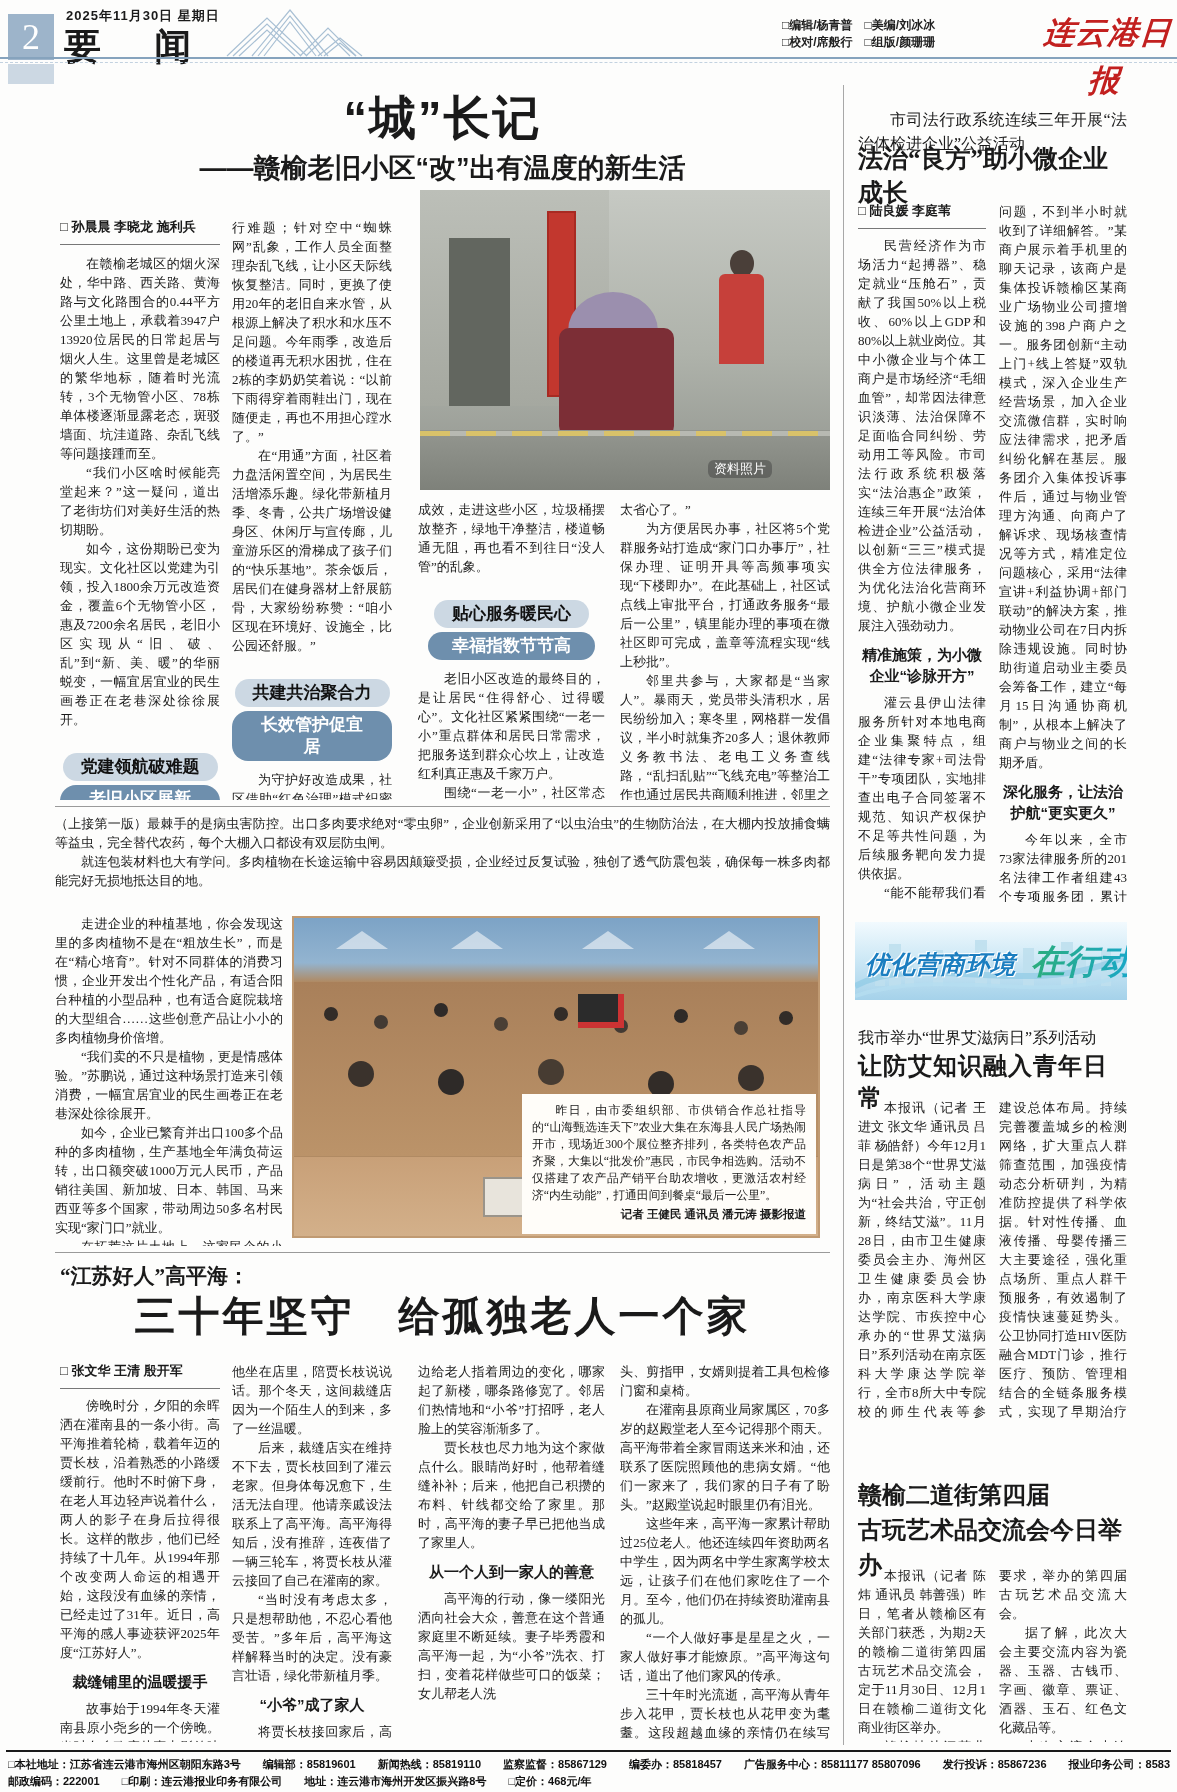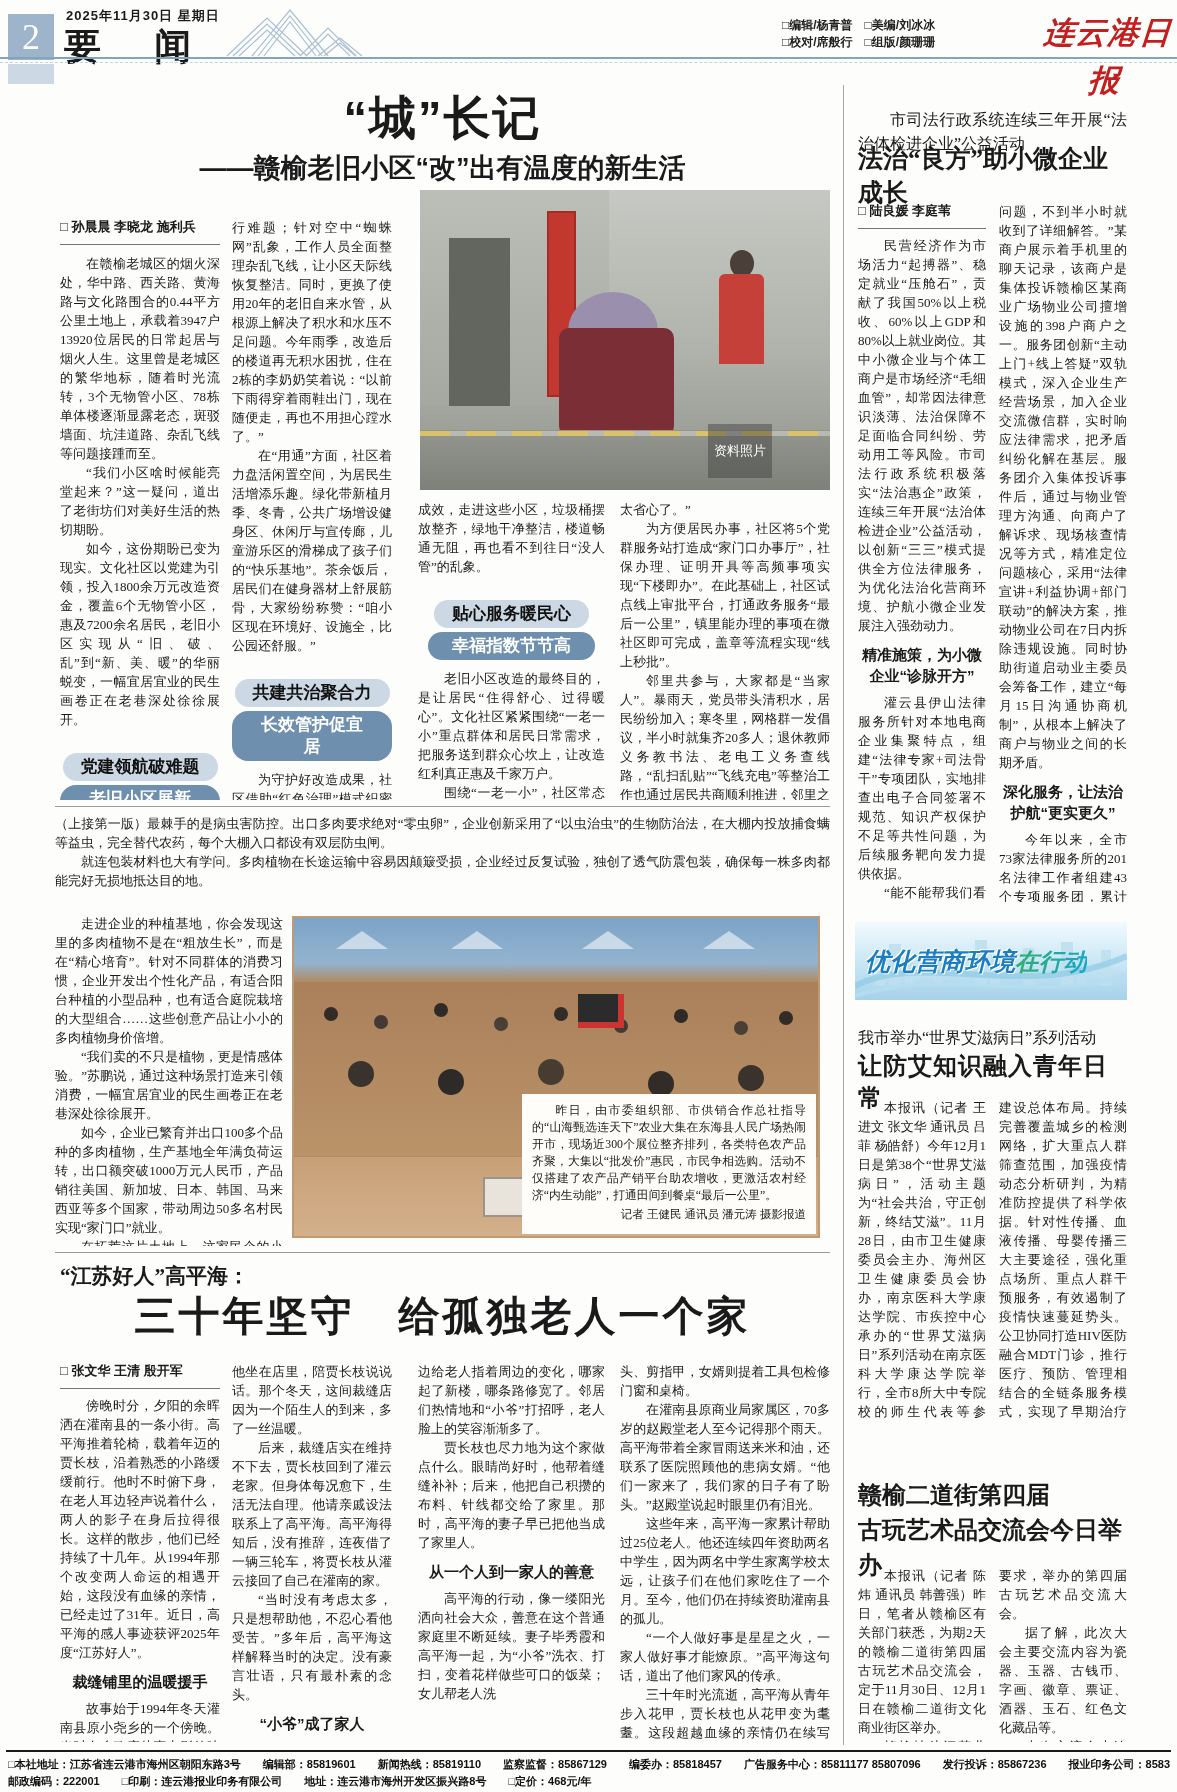--- a/index.html
+++ b/index.html
@@ -59,21 +59,21 @@
     background:#4a3f39; border-radius:50%; }
   #photo1 .sp-trike { position:absolute; left:34%; top:46%; width:28%; height:36%;
     background:#7c2e36; border-radius:10px; }
   #photo1 .sp-cover { position:absolute; left:36%; top:34%; width:22%; height:26%;
     background:#9b8fae; border-radius:50% 50% 10px 10px; }
   #photo1 .sp-road { position:absolute; left:0; bottom:0; width:100%; height:20%;
     background:linear-gradient(180deg,#93968f,#7e817a); }
   #photo1 .sp-curb { position:absolute; left:0; bottom:18%; width:100%; height:5px;
     background:repeating-linear-gradient(90deg,#d9c26a 0 30px,#b7b9b2 30px 46px); }
   .photo-label { position:absolute; right:58px; bottom:12px; color:#fff;
-    font:13px/16px "Liberation Sans",sans-serif; background:rgba(60,60,60,.45); padding:19px 6px; }
+    font:13px/16px "Liberation Sans",sans-serif; background:rgba(60,60,60,.45); padding:1px 6px;border-radius:6px; }
   
   #market-frame { left:292px; top:916px; width:528px; height:322px; border:2px solid #c09a72;
     background:#b08a63; overflow:hidden; }
   #market-frame .mp-tents { position:absolute; left:0; top:0; width:100%; height:20%;
     background:linear-gradient(180deg,#7ca3c6 0%,#93b4d0 70%,#b08a63 100%); }
   #market-frame .mp-tent { position:absolute; width:0; height:0; border-left:26px solid transparent;
     border-right:26px solid transparent; border-bottom:18px solid rgba(255,255,255,.55); top:4%; }
   #market-frame .mp-crowd { position:absolute; left:0; top:20%; width:100%; height:55%;
     background:linear-gradient(180deg,#a9805a,#bb9369); }
   #market-frame .mp-heads { position:absolute; left:30px; top:28%; width:14px; height:14px;
@@ -84,42 +84,42 @@
       420px 64px 0 6px #3a322c; }
   #market-frame .mp-goods { position:absolute; left:0; bottom:0; width:100%; height:25%;
     background:linear-gradient(180deg,#c8a078,#d3b08a); }
   #market-frame .mp-scale { position:absolute; left:36%; bottom:6%; width:60px; height:40px;
     background:#e8e4dc; border:2px solid #9a948a; }
   #market-frame .mp-calc { position:absolute; right:37%; top:24%; width:46px; height:34px;
     background:#2b2b2b; box-shadow:inset -6px -6px 0 #c33; }
   #mp-caption { position:absolute; right:2px; bottom:2px; width:294px; height:140px;
     background:#fffdf9; padding:8px 10px 6px; font-size:11.8px; line-height:17px; text-align:justify; }
   #mp-caption .cap-text { text-indent:2em; }
-  #mp-caption .cap-credit { text-align:right; font-weight:normal; margin-top:2px;
+  #mp-caption .cap-credit { text-align:right; font-weight:bold; margin-top:2px;
     font-family:"Liberation Sans",sans-serif; font-size:11.5px; }
   
   #person-kicker { left:60px; top:1262px; font:bold 21px/28px "Liberation Serif",serif; }
   #person-headline { left:55px; top:1290px; width:775px; text-align:center;
     font:bold 41px/52px "Liberation Sans",sans-serif; letter-spacing:3px; }
   
   #legal-kicker { left:858px; top:108px; width:269px; text-indent:2em; }
   #legal-headline { left:858px; top:142px; width:269px; font:bold 25px/34px "Liberation Serif",serif; }
   #aids-kicker { left:858px; top:1026px; width:269px; }
   #aids-headline { left:858px; top:1050px; width:269px; font:bold 24px/32px "Liberation Serif",serif; letter-spacing:1px;}
   #antique-headline { left:858px; top:1478px; width:272px; font:bold 24px/35px "Liberation Serif",serif; }
   
   #banner { left:855px; top:922px; width:272px; height:78px; overflow:hidden;
     background:linear-gradient(180deg,#f2fafe 0%,#cfe9f6 45%,#a5d2ea 100%); }
   #banner svg { position:absolute; left:0; top:0; }
   #banner .bn-text { position:absolute; left:10px; top:24px; width:260px;
     font:bold italic 25px/30px "Liberation Sans",sans-serif; color:#1b7ec0;
     text-shadow:1px 1px 0 #fff,-1px -1px 0 #fff; letter-spacing:0; white-space:nowrap; }
-  #banner .bn-text .bn2 { font-size:24px; color:#23a877;
+  #banner .bn-text .bn2 { font-size:34px; color:#23a877;
     background:linear-gradient(90deg,#2fae6e,#18a7c9); -webkit-background-clip:text;
-    background-clip:text; -webkit-text-fill-color:transparent; text-shadow:none; padding-left:0;}
+    background-clip:text; -webkit-text-fill-color:transparent; text-shadow:none; padding-left:16px;}
   
   #footer-rule { left:6px; top:1750px; width:1165px; height:2px; background:#1a1a1a; }
   .footer-line { left:8px; width:1162px; font:bold 11px/15px "Liberation Sans",sans-serif; color:#111;
     white-space:nowrap; overflow:hidden; }
 </style>
 </head>
 <body>
 
 <div id="page">
 
@@ -233,21 +233,21 @@
   <div class="abs" id="person-headline">三十年坚守　给孤独老人一个家</div>
   <div class="abs byline" style="left:60px;top:1362px;width:160px;">□ 张文华 王清 殷开军</div>
   <div class="abs flow" style="left:60px;top:1396px;width:160px;height:346px;">
       <p class="para">傍晚时分，夕阳的余晖洒在灌南县的一条小街。高平海推着轮椅，载着年迈的贾长枝，沿着熟悉的小路缓缓前行。他时不时俯下身，在老人耳边轻声说着什么，两人的影子在身后拉得很长。这样的散步，他们已经持续了十几年。从1994年那个改变两人命运的相遇开始，这段没有血缘的亲情，已经走过了31年。近日，高平海的感人事迹获评2025年度“江苏好人”。</p>
       <p class="subhead">裁缝铺里的温暖援手</p>
       <p class="para">故事始于1994年冬天灌南县原小尧乡的一个傍晚。当时在乡政府从事电影放映工作的高平海，在散步时路过了贾长枝的裁缝店。后来，他时不时会过去看看，</p>
     </div>
   <div class="abs flow" style="left:232px;top:1362px;width:160px;height:380px;">
       <p class="noind">他坐在店里，陪贾长枝说说话。那个冬天，这间裁缝店因为一个陌生人的到来，多了一丝温暖。</p>
       <p class="para">后来，裁缝店实在维持不下去，贾长枝回到了灌云老家。但身体每况愈下，生活无法自理。他请亲戚设法联系上了高平海。高平海得知后，没有推辞，连夜借了一辆三轮车，将贾长枝从灌云接回了自己在灌南的家。</p>
-      <p class="para">“当时没有考虑太多，只是想帮助他，不忍心看他受苦。”多年后，高平海这样解释当时的决定。没有豪言壮语，只有最朴素的念头。</p>
+      <p class="para">“当时没有考虑太多，只是想帮助他，不忍心看他受苦。”多年后，高平海这样解释当时的决定。没有豪言壮语，绿化带新植月季。</p>
       <p class="subhead">“小爷”成了家人</p>
       <p class="para">将贾长枝接回家后，高平海一家亲切地称他为“小爷”。这个充满苏北色彩的称呼，很快让老人融入了这个家庭。天气好的时候，高平海就推着轮椅带“小爷”出门散步，一</p>
     </div>
   <div class="abs flow" style="left:418px;top:1362px;width:187px;height:380px;">
       <p class="noind">边给老人指着周边的变化，哪家起了新楼，哪条路修宽了。邻居们热情地和“小爷”打招呼，老人脸上的笑容渐渐多了。</p>
       <p class="para">贾长枝也尽力地为这个家做点什么。眼睛尚好时，他帮着缝缝补补；后来，他把自己积攒的布料、针线都交给了家里。那时，高平海的妻子早已把他当成了家里人。</p>
       <p class="subhead">从一个人到一家人的善意</p>
       <p class="para">高平海的行动，像一缕阳光洒向社会大众，善意在这个普通家庭里不断延续。妻子毕秀霞和高平海一起，为“小爷”洗衣、打扫，变着花样做些可口的饭菜；女儿帮老人洗</p>
     </div>
   <div class="abs flow" style="left:620px;top:1362px;width:210px;height:380px;">

